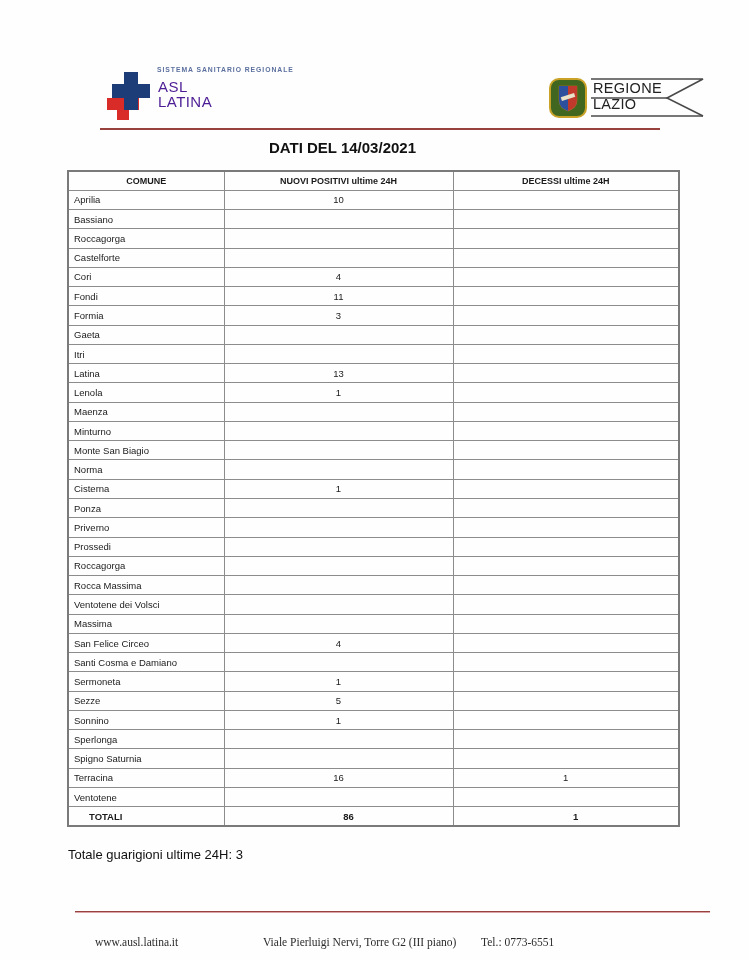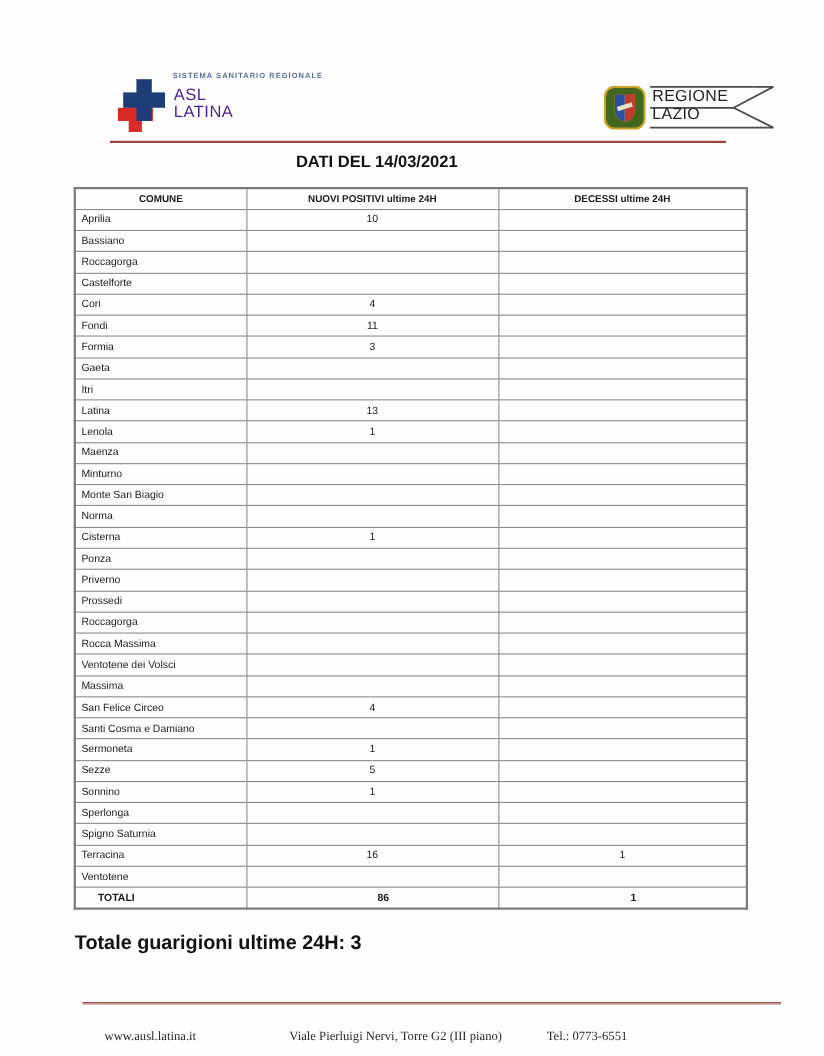--- a/index.html
+++ b/index.html
@@ -69,29 +69,29 @@
     font-size: 9px; font-weight: bold; text-align: center; padding: 0;
   }
   .data-table td.col-positivi, .data-table td.col-decessi {
     text-align: center; padding: 0;
   }
   .data-table tr.total-row td { font-weight: bold; padding-left: 20px; }
 
   
   .summary-line {
     position: absolute; left: 68px; top: 847px;
-    font-size: 18px; font-weight: bold; color: #111;
+    font-size: 13px; font-weight: normal; color: #111;
   }
   .footer {
     position: absolute; left: 0; top: 936px; width: 749px;
     font-family: "Liberation Serif", serif; font-size: 11.5px; color: #2b2b2b;
   }
   .footer .site    { position: absolute; left: 95px;  top: 0; text-align: center; }
   .footer .address { position: absolute; left: 263px; top: 0; }
-  .footer .phone   { position: absolute; left: 481px; top: 0; margin-left: 16px; }
+  .footer .phone   { position: absolute; left: 481px; top: 0; }
 </style>
 </head>
 <body>
 
 <div class="asl-logo">
   <span class="asl-cross">
     <svg width="46" height="54" viewBox="0 0 46 54">
       <rect x="10" y="20" width="12" height="32" fill="#d92b27"></rect>
       <rect x="0" y="30" width="32" height="12" fill="#d92b27"></rect>
       <rect x="17" y="4" width="14" height="38" fill="#1d3d78"></rect>

